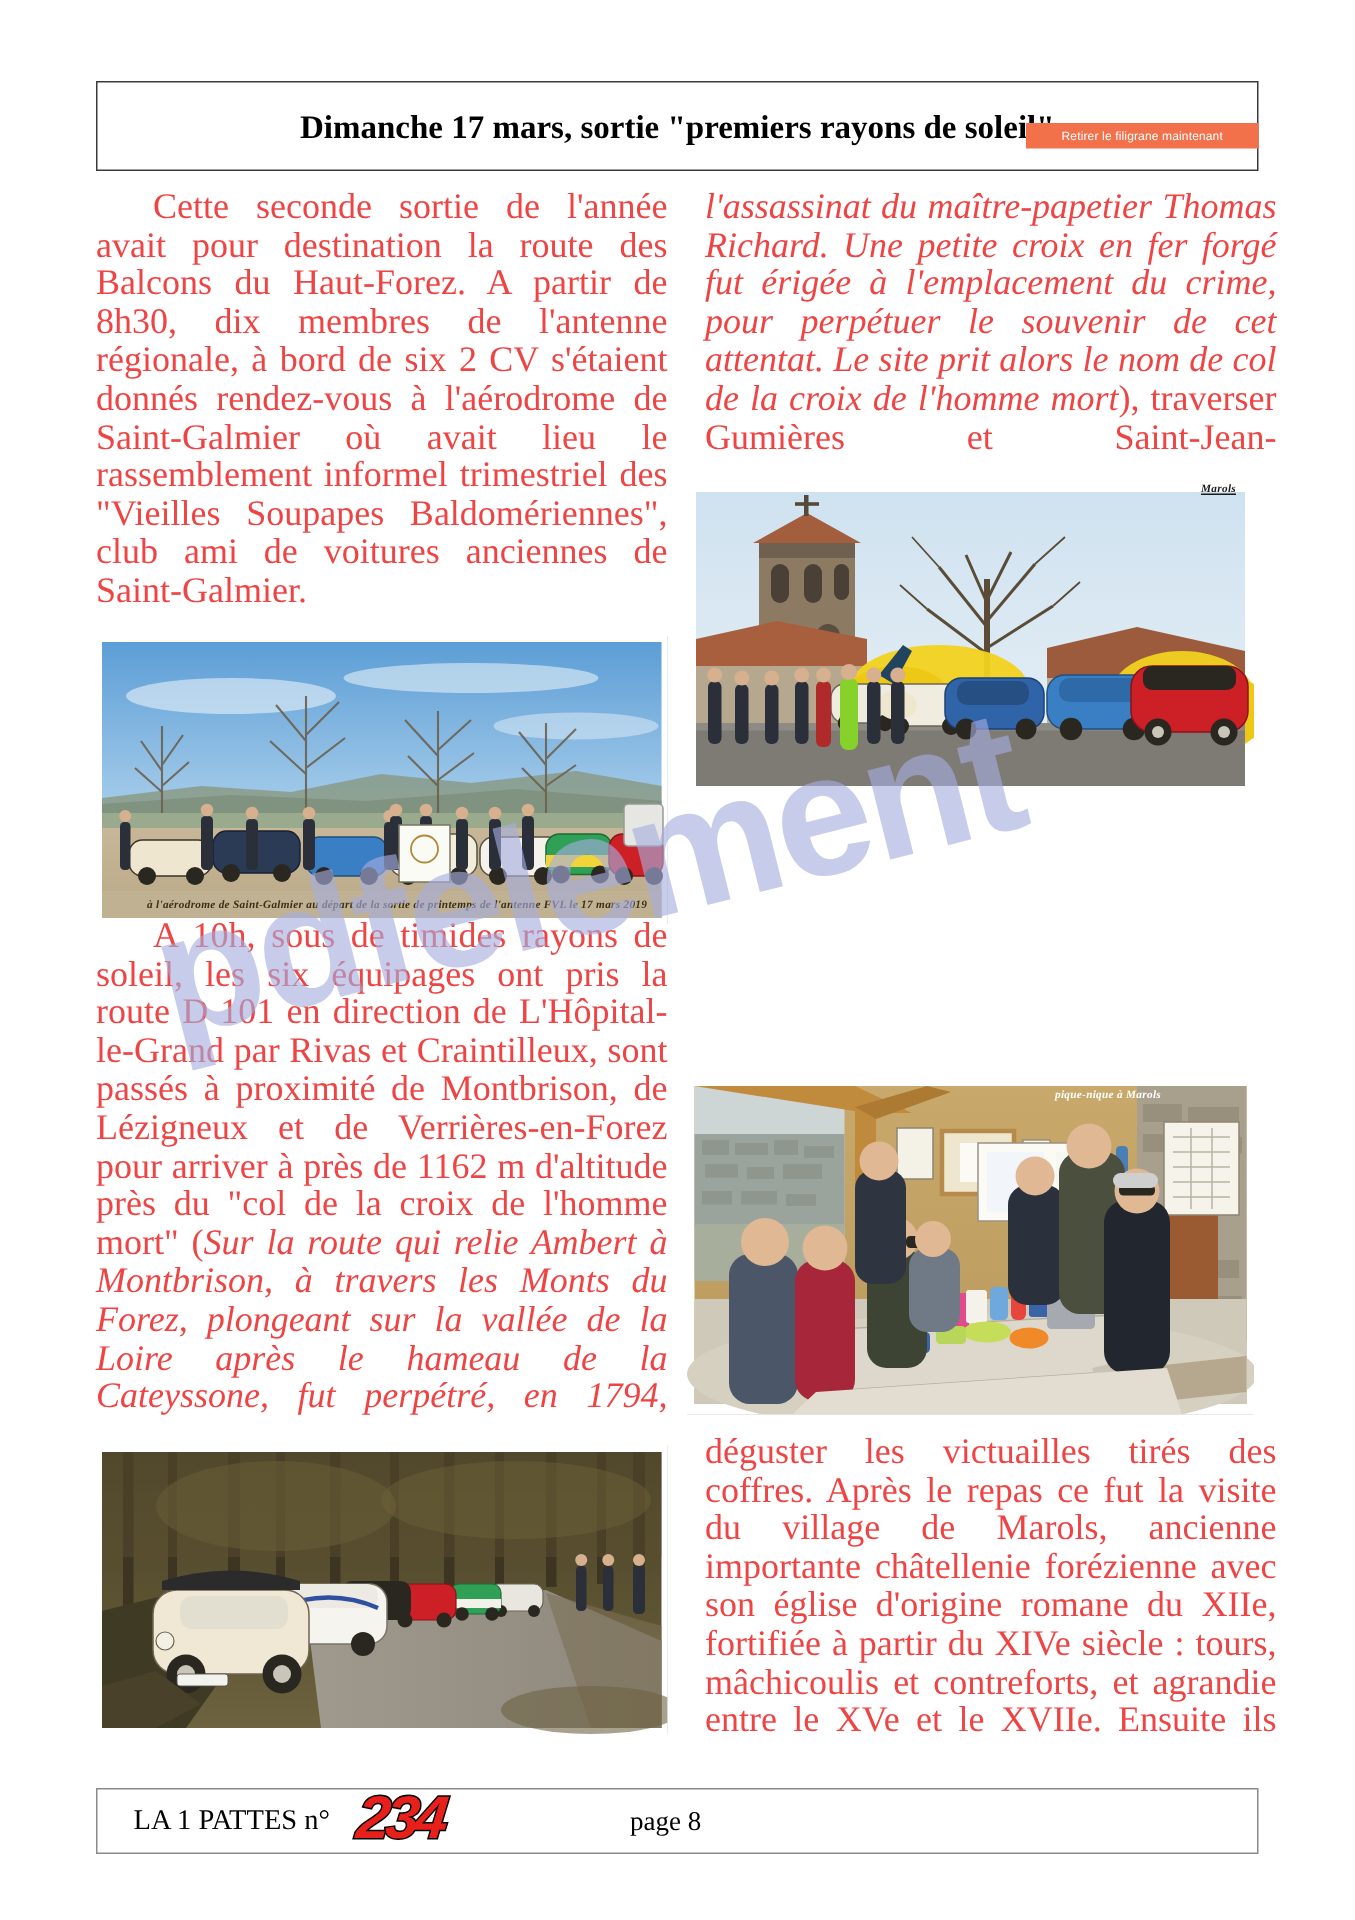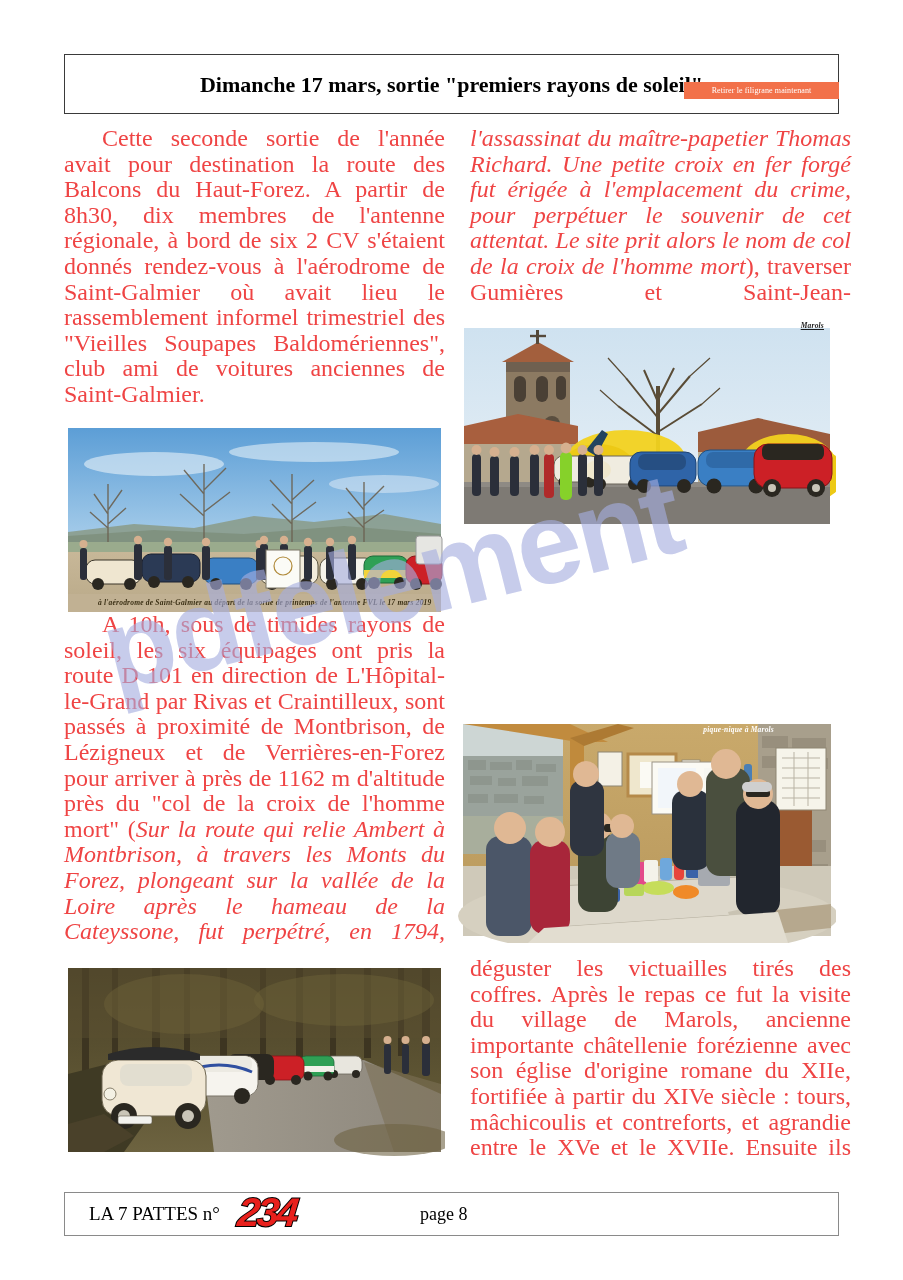--- a/index.html
+++ b/index.html
@@ -48,21 +48,21 @@
 
   
   .wm-button {
     position: absolute;
     left: 684px;
     top: 82px;
     width: 155px;
     height: 17px;
     background: #f2714a;
     color: #ffffff;
-    font-family: Liberation Serif, serif;
+    font-family: Liberation Sans, sans-serif;
     font-size: 8px;
     letter-spacing: .1px;
     display: flex;
     align-items: center;
     justify-content: center;
     cursor: pointer;
     z-index: 60;
   }
 
   
@@ -586,20 +586,20 @@
 
   <div class="col col-right" style="top:956px;">
     <p class="body">déguster les victuailles tirés des coffres. Après le repas ce fut la visite du village de Marols, ancienne importante châtellenie forézienne avec son église d'origine romane du XIIe, fortifiée à partir du XIVe siècle : tours, mâchicoulis et contreforts, et agrandie entre le XVe et le XVIIe. Ensuite ils</p>
   </div>
 
   <div class="watermark">
     <span>pdfelement</span>
   </div>
 
   <div class="footer-box">
-    <div class="f-rev">LA 7 PATTES n°</div>
+    <div class="f-rev">LA 1 PATTES n°</div>
     <div class="f-num-wrap">
       <div class="f-num">234</div>
     </div>
     <div class="f-page">page 8</div>
   </div>
 
 </div>
 
 </body></html>

